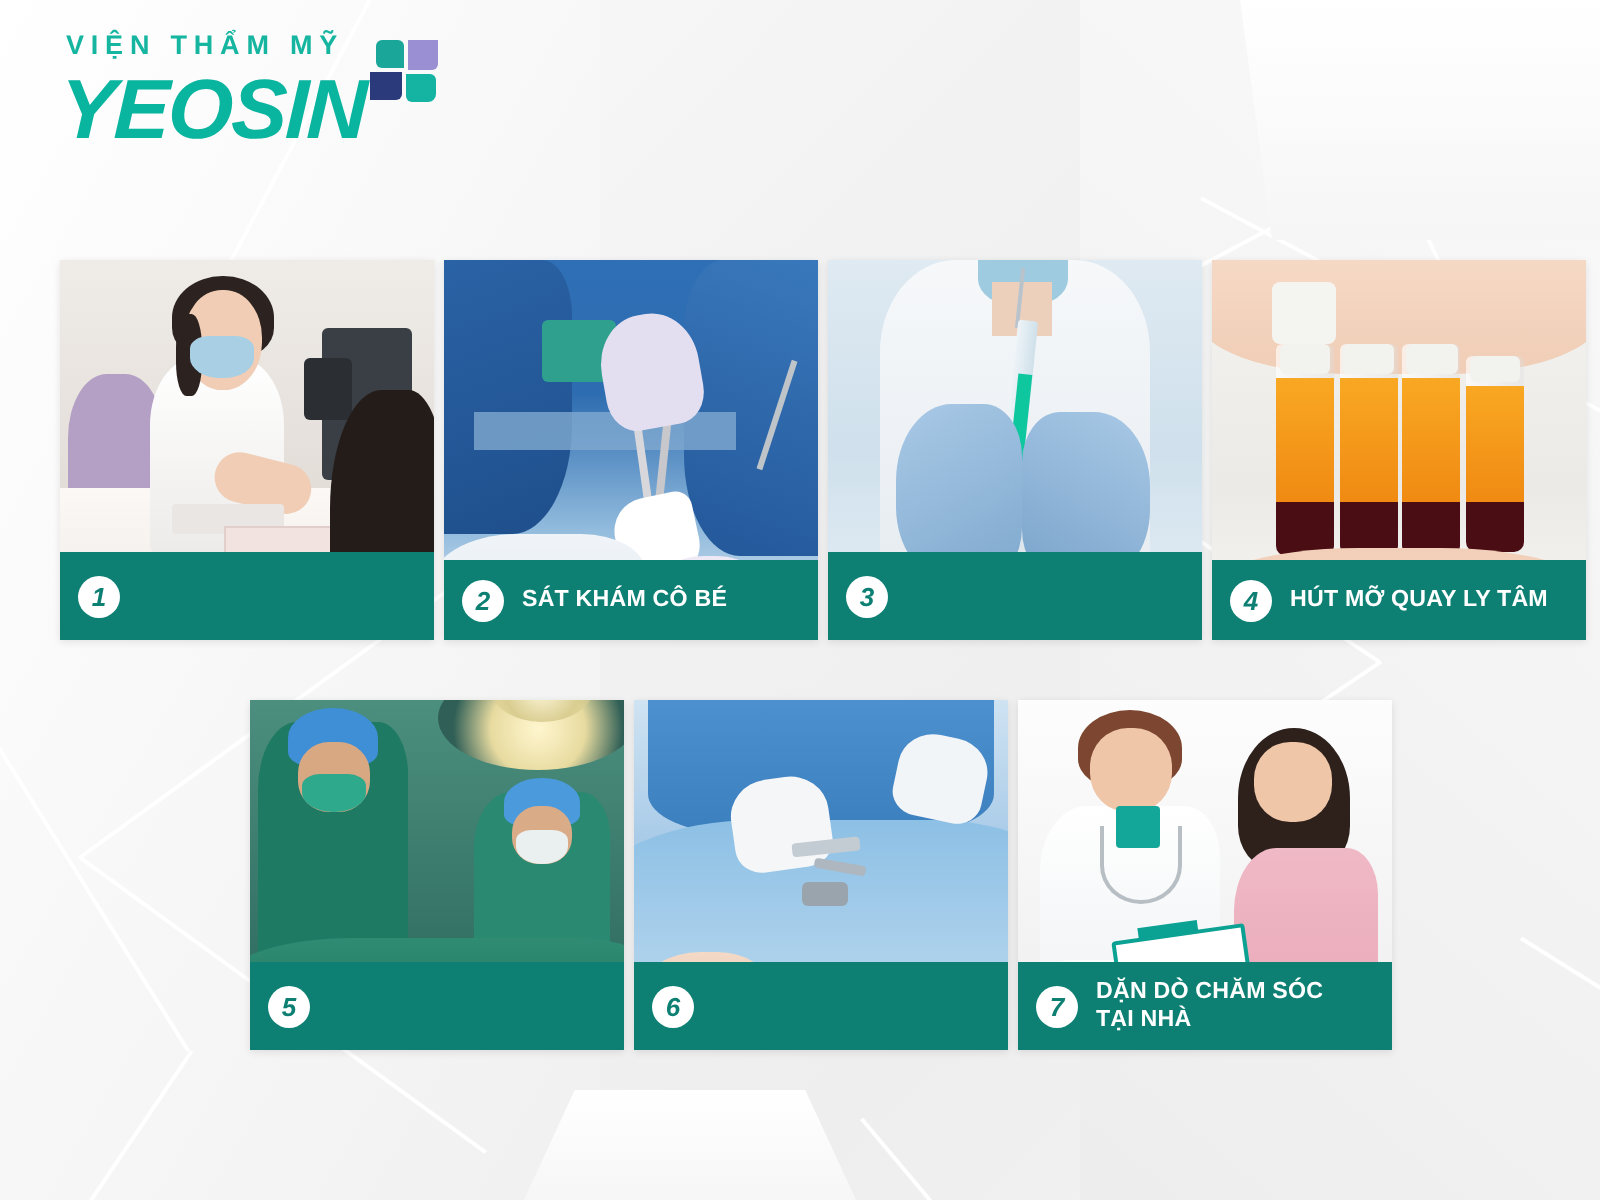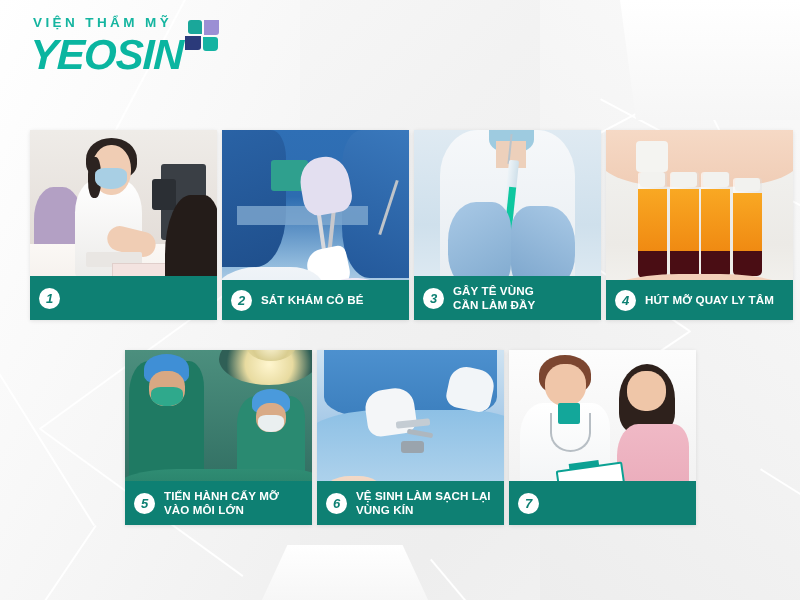--- a/index.html
+++ b/index.html
@@ -342,22 +342,20 @@
           <div class="syr-needle"></div>
             <div class="syr-barrel"></div>
             <div class="syr-fluid"></div>
           <div class="syr-plunger"></div>
             <div class="gloveL"></div>
             <div class="gloveR"></div>
         </div>
       </div>
       <div class="label label-2line">
         <span class="badge">3</span>
-        <span class="label-text">GÂY TÊ VÙNG
-CẦN LÀM ĐẦY</span>
       </div>
     </div>
 
     <div class="card card-1">
       <div class="photo">
         <div class="scene sc4">
           <div class="handTop"></div>
           <div class="tube t1">
               <div class="cap"></div>
               <div class="plasma"></div>
@@ -405,43 +403,39 @@
             <div class="surgA"></div>
             <div class="capA"></div>
           <div class="faceA"></div>
             <div class="maskA"></div>
             <div class="drape"></div>
           <div class="glow"></div>
         </div>
       </div>
       <div class="label label-2line">
         <span class="badge">5</span>
-        <span class="label-text">TIẾN HÀNH CẤY MỠ
-VÀO MÔI LỚN</span>
       </div>
     </div>
 
     <div class="card card-2">
       <div class="photo">
         <div class="scene sc6">
           <div class="gownTop"></div>
             <div class="drape"></div>
             <div class="gloveR"></div>
           <div class="gloveL"></div>
             <div class="instr"></div>
             <div class="instr2"></div>
           <div class="clamp"></div>
             <div class="pHand"></div>
             <div class="pHand2"></div>
         </div>
       </div>
       <div class="label label-2line">
         <span class="badge">6</span>
-        <span class="label-text">VỆ SINH LÀM SẠCH LẠI
-VÙNG KÍN</span>
       </div>
     </div>
 
     <div class="card card-2">
       <div class="photo">
         <div class="scene sc7">
           <div class="bgwall"></div>
             <div class="pHair"></div>
             <div class="pHead"></div>
           <div class="pBody"></div>
@@ -450,18 +444,20 @@
           <div class="dHead"></div>
             <div class="dCollar"></div>
             <div class="steth"></div>
           <div class="dArm"></div>
             <div class="clipTop"></div>
             <div class="clip"></div>
         </div>
       </div>
       <div class="label label-2line">
         <span class="badge">7</span>
+        <span class="label-text">DẶN DÒ CHĂM SÓC
+TẠI NHÀ</span>
       </div>
     </div>
 
   </div>
 
 </div>
 
 </body></html>

